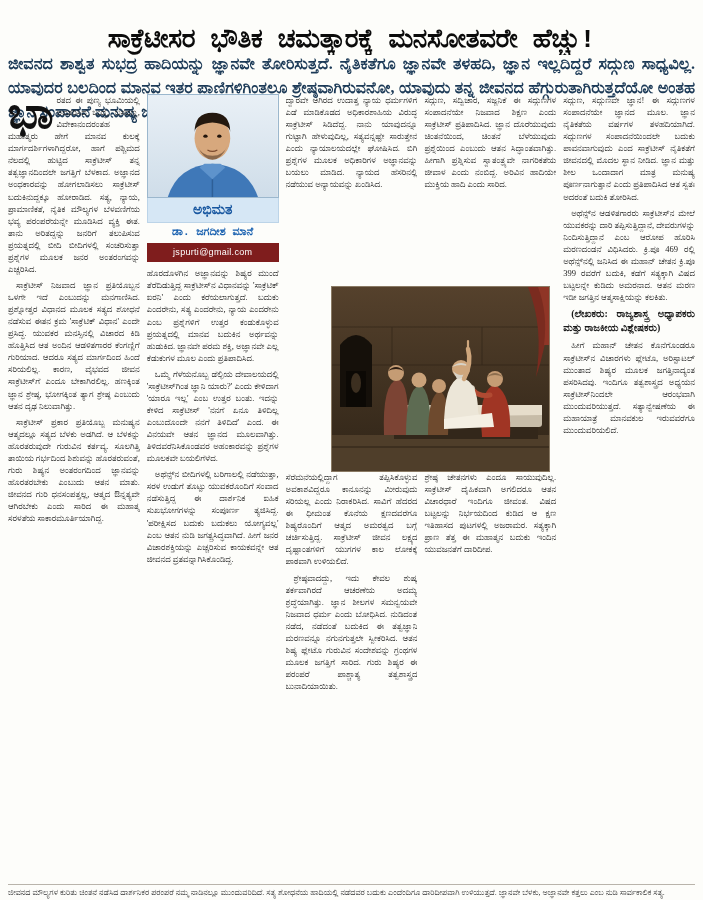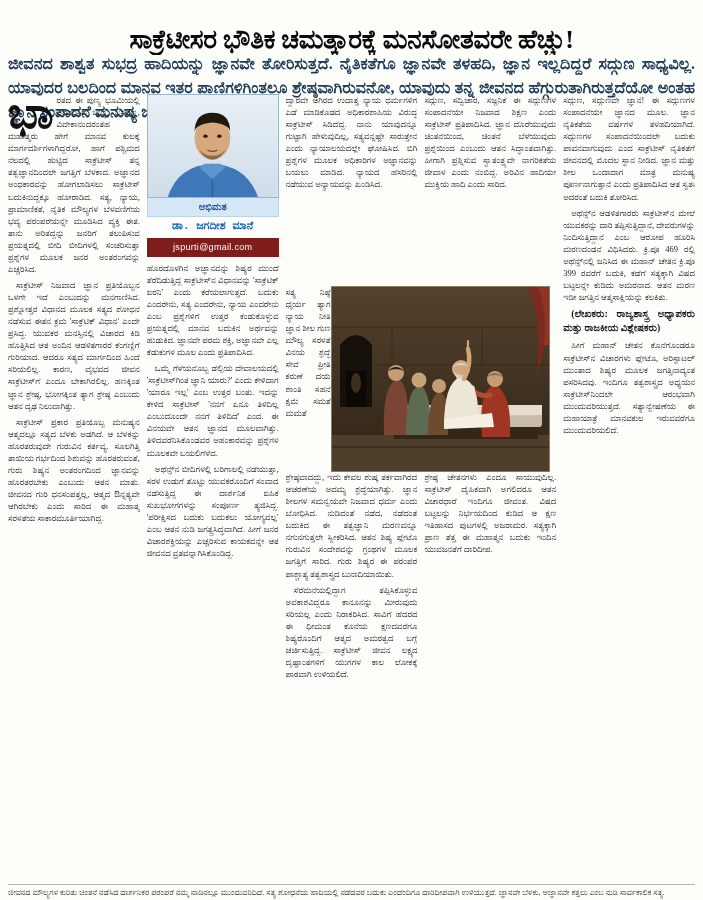--- a/index.html
+++ b/index.html
@@ -1,33 +1,33 @@
 <!DOCTYPE html>
 <html><head>
 <meta charset="utf-8">
 <style>
   html,body{margin:0;padding:0;background:#e9e7e2;}
   .page{position:relative;width:703px;height:900px;margin:0 auto;background:#fdfdfa;overflow:hidden;
         font-family:"Liberation Serif", serif;color:#1a1a1a;}
   .headline{position:absolute;top:8px;left:4px;right:4px;text-align:center;
-            font-family:Liberation Serif, serif;font-weight:700;font-size:26px;
+            font-family:Liberation Mono, monospace;font-weight:700;font-size:26px;
             color:#0b0b0b;white-space:nowrap;overflow:hidden;letter-spacing:-0.3px;}
   .subhead{position:absolute;top:52px;left:8px;right:8px;font-size:16px;font-weight:700;
            color:#1c3a57;text-align:justify;line-height:1.5;}
   .columns{position:absolute;top:94px;left:8px;right:8px;height:788px;display:flex;gap:7px;}
   .col{flex:1 1 0;overflow:hidden;font-size:8.5px;line-height:1.42;text-align:justify;}
   .col p{margin:0 0 4px;}
   .col p + p{text-indent:8px;}
   .dropcap{float:left;font-size:44px;line-height:34px;font-weight:700;padding:2px 3px 0 0;
            font-family:"Liberation Sans", sans-serif;color:#111;}
   
   .author-card{width:100%;margin-bottom:5px;}
   .author-photo{width:100%;height:104px;border:1px solid #9bb7cd;box-sizing:border-box;display:block;}
   .opinion-band{background:#d6e7f5;color:#1857a0;font-family:"Liberation Sans", sans-serif;
-                font-weight:700;font-size:10px;text-align:center;padding:2px 0;border:1px solid #bcd4e8;border-top:none;}
+                font-weight:700;font-size:14px;text-align:center;padding:2px 0;border:1px solid #bcd4e8;border-top:none;}
   .author-name{color:#1b62b0;font-family:Liberation Mono, monospace;font-weight:700;
                font-size:11px;text-align:center;padding:2px 0 3px;}
   .author-email{background:#7f1d1d;color:#ffffff;font-family:"Liberation Sans", sans-serif;
                 font-size:9px;text-align:center;padding:3px 0;letter-spacing:0.3px;}
   
   .c3-top{height:192px;overflow:hidden;}
   .c3-mid{height:185px;display:flex;overflow:hidden;}
   .c3-strip{width:45px;overflow:hidden;}
   .c3-spacer{flex:1;}
   .c3-bottom{overflow:hidden;}
@@ -87,26 +87,25 @@
       <p>ಹೊರದೊಳಗಿನ ಅಜ್ಞಾನವನ್ನು ಶಿಷ್ಯರ ಮುಂದೆ ತೆರೆದಿಡುತ್ತಿದ್ದ ಸಾಕ್ರೆಟೀಸ್‌ನ ವಿಧಾನವನ್ನು 'ಸಾಕ್ರೆಟಿಕ್ ಐರನಿ' ಎಂದು ಕರೆಯಲಾಗುತ್ತದೆ. ಬದುಕು ಎಂದರೇನು, ಸತ್ಯ ಎಂದರೇನು, ನ್ಯಾಯ ಎಂದರೇನು ಎಂಬ ಪ್ರಶ್ನೆಗಳಿಗೆ ಉತ್ತರ ಕಂಡುಕೊಳ್ಳುವ ಪ್ರಯತ್ನದಲ್ಲಿ ಮಾನವ ಬದುಕಿನ ಅರ್ಥವನ್ನು ಹುಡುಕಿದ. ಜ್ಞಾನವೇ ಪರಮ ಶಕ್ತಿ, ಅಜ್ಞಾನವೇ ಎಲ್ಲ ಕೆಡುಕುಗಳ ಮೂಲ ಎಂದು ಪ್ರತಿಪಾದಿಸಿದ.</p>
       <p>ಒಮ್ಮೆ ಗೆಳೆಯನೊಬ್ಬ ಡೆಲ್ಫಿಯ ದೇವಾಲಯದಲ್ಲಿ 'ಸಾಕ್ರೆಟೀಸ್‌ಗಿಂತ ಜ್ಞಾನಿ ಯಾರು?' ಎಂದು ಕೇಳಿದಾಗ 'ಯಾರೂ ಇಲ್ಲ' ಎಂಬ ಉತ್ತರ ಬಂತು. ಇದನ್ನು ಕೇಳಿದ ಸಾಕ್ರೆಟೀಸ್ 'ನನಗೆ ಏನೂ ತಿಳಿದಿಲ್ಲ ಎಂಬುದೊಂದೇ ನನಗೆ ತಿಳಿದಿದೆ' ಎಂದ. ಈ ವಿನಯವೇ ಆತನ ಜ್ಞಾನದ ಮೂಲವಾಗಿತ್ತು. ತಿಳಿದವರೆನಿಸಿಕೊಂಡವರ ಅಹಂಕಾರವನ್ನು ಪ್ರಶ್ನೆಗಳ ಮೂಲಕವೇ ಬಯಲಿಗೆಳೆದ.</p>
       <p>ಅಥೆನ್ಸ್‌ನ ಬೀದಿಗಳಲ್ಲಿ ಬರಿಗಾಲಲ್ಲಿ ನಡೆಯುತ್ತಾ, ಸರಳ ಉಡುಗೆ ತೊಟ್ಟು ಯುವಕರೊಂದಿಗೆ ಸಂವಾದ ನಡೆಸುತ್ತಿದ್ದ ಈ ದಾರ್ಶನಿಕ ಐಹಿಕ ಸುಖಭೋಗಗಳನ್ನು ಸಂಪೂರ್ಣ ತ್ಯಜಿಸಿದ್ದ. 'ಪರೀಕ್ಷಿಸದ ಬದುಕು ಬದುಕಲು ಯೋಗ್ಯವಲ್ಲ' ಎಂಬ ಆತನ ನುಡಿ ಜಗತ್ಪ್ರಸಿದ್ಧವಾಗಿದೆ. ಹೀಗೆ ಜನರ ವಿಚಾರಶಕ್ತಿಯನ್ನು ಎಚ್ಚರಿಸುವ ಕಾಯಕವನ್ನೇ ಆತ ಜೀವನದ ವ್ರತವನ್ನಾಗಿಸಿಕೊಂಡಿದ್ದ.</p>
     </div>
 
     <div class="col">
       <div class="c3-top">
         <p>ದ್ವಾರವೇ ಆಗಿರದ ಉದಾತ್ತ ನ್ಯಾಯ ಧರ್ಮಗಳಿಗೆ ಎಡೆ ಮಾಡಿಕೊಡದ ಅಧಿಕಾರಶಾಹಿಯ ವಿರುದ್ಧ ಸಾಕ್ರೆಟೀಸ್ ಸಿಡಿದೆದ್ದ. ನಾನು ಯಾವುದನ್ನೂ ಗುಟ್ಟಾಗಿ ಹೇಳುವುದಿಲ್ಲ, ಸತ್ಯವನ್ನಷ್ಟೇ ಸಾರುತ್ತೇನೆ ಎಂದು ನ್ಯಾಯಾಲಯದಲ್ಲೇ ಘೋಷಿಸಿದ. ಬಿಗಿ ಪ್ರಶ್ನೆಗಳ ಮೂಲಕ ಅಧಿಕಾರಿಗಳ ಅಜ್ಞಾನವನ್ನು ಬಯಲು ಮಾಡಿದ. ನ್ಯಾಯದ ಹೆಸರಿನಲ್ಲಿ ನಡೆಯುವ ಅನ್ಯಾಯವನ್ನು ಖಂಡಿಸಿದ.</p>
       </div>
       <div class="c3-mid">
-        <div class="c3-strip">ಸತ್ಯ ನಿಷ್ಠೆ ಧೈರ್ಯ ತ್ಯಾಗ ನ್ಯಾಯ ನೀತಿ ಜ್ಞಾನ ಶೀಲ ಗುಣ ಮೌಲ್ಯ ಸರಳತೆ ವಿನಯ ಶ್ರದ್ಧೆ ಸೇವೆ ಪ್ರೀತಿ ಕರುಣೆ ದಯೆ ಶಾಂತಿ ಸಹನೆ ಕ್ಷಮೆ ಸಮತೆ ಮಮತೆ</div>
         <div class="c3-spacer"></div>
       </div>
       <div class="c3-bottom">
+        <p>ಸೆರೆಮನೆಯಲ್ಲಿದ್ದಾಗ ತಪ್ಪಿಸಿಕೊಳ್ಳುವ ಅವಕಾಶವಿದ್ದರೂ ಕಾನೂನನ್ನು ಮೀರುವುದು ಸರಿಯಲ್ಲ ಎಂದು ನಿರಾಕರಿಸಿದ. ಸಾವಿಗೆ ಹೆದರದ ಈ ಧೀಮಂತ ಕೊನೆಯ ಕ್ಷಣದವರೆಗೂ ಶಿಷ್ಯರೊಂದಿಗೆ ಆತ್ಮದ ಅಮರತ್ವದ ಬಗ್ಗೆ ಚರ್ಚಿಸುತ್ತಿದ್ದ. ಸಾಕ್ರೆಟೀಸ್ ಜೀವನ ಲಕ್ಷ್ಯದ ದೃಷ್ಟಾಂತಗಳಿಗೆ ಯುಗಗಳ ಕಾಲ ಲೋಕಕ್ಕೆ ಪಾಠವಾಗಿ ಉಳಿಯಲಿದೆ.</p>
         <p>ಶ್ರೇಷ್ಠವಾದದ್ದು, ಇದು ಕೇವಲ ಶುಷ್ಕ ತರ್ಕವಾಗಿರದೆ ಆಚರಣೆಯ ಅದಮ್ಯ ಶ್ರದ್ಧೆಯಾಗಿತ್ತು. ಜ್ಞಾನ ಶೀಲಗಳ ಸಮನ್ವಯವೇ ನಿಜವಾದ ಧರ್ಮ ಎಂದು ಬೋಧಿಸಿದ. ನುಡಿದಂತೆ ನಡೆದ, ನಡೆದಂತೆ ಬದುಕಿದ ಈ ತತ್ವಜ್ಞಾನಿ ಮರಣವನ್ನೂ ನಗುನಗುತ್ತಲೇ ಸ್ವೀಕರಿಸಿದ. ಆತನ ಶಿಷ್ಯ ಪ್ಲೇಟೊ ಗುರುವಿನ ಸಂದೇಶವನ್ನು ಗ್ರಂಥಗಳ ಮೂಲಕ ಜಗತ್ತಿಗೆ ಸಾರಿದ. ಗುರು ಶಿಷ್ಯರ ಈ ಪರಂಪರೆ ಪಾಶ್ಚಾತ್ಯ ತತ್ವಶಾಸ್ತ್ರದ ಬುನಾದಿಯಾಯಿತು.</p>
-        <p>ಸೆರೆಮನೆಯಲ್ಲಿದ್ದಾಗ ತಪ್ಪಿಸಿಕೊಳ್ಳುವ ಅವಕಾಶವಿದ್ದರೂ ಕಾನೂನನ್ನು ಮೀರುವುದು ಸರಿಯಲ್ಲ ಎಂದು ನಿರಾಕರಿಸಿದ. ಸಾವಿಗೆ ಹೆದರದ ಈ ಧೀಮಂತ ಕೊನೆಯ ಕ್ಷಣದವರೆಗೂ ಶಿಷ್ಯರೊಂದಿಗೆ ಆತ್ಮದ ಅಮರತ್ವದ ಬಗ್ಗೆ ಚರ್ಚಿಸುತ್ತಿದ್ದ. ಸಾಕ್ರೆಟೀಸ್ ಜೀವನ ಲಕ್ಷ್ಯದ ದೃಷ್ಟಾಂತಗಳಿಗೆ ಯುಗಗಳ ಕಾಲ ಲೋಕಕ್ಕೆ ಪಾಠವಾಗಿ ಉಳಿಯಲಿದೆ.</p>
       </div>
     </div>
 
     <div class="col">
       <div class="c4-top">
         <p>ಸದ್ಗುಣ, ಸದ್ವಿಚಾರ, ಸಜ್ಜನಿಕೆ ಈ ಸದ್ಗುಣಗಳ ಸಂಪಾದನೆಯೇ ನಿಜವಾದ ಶಿಕ್ಷಣ ಎಂದು ಸಾಕ್ರೆಟೀಸ್ ಪ್ರತಿಪಾದಿಸಿದ. ಜ್ಞಾನ ದೊರೆಯುವುದು ಚಿಂತನೆಯಿಂದ, ಚಿಂತನೆ ಬೆಳೆಯುವುದು ಪ್ರಶ್ನೆಯಿಂದ ಎಂಬುದು ಆತನ ಸಿದ್ಧಾಂತವಾಗಿತ್ತು. ಹೀಗಾಗಿ ಪ್ರಶ್ನಿಸುವ ಸ್ವಾತಂತ್ರ್ಯವೇ ನಾಗರಿಕತೆಯ ಜೀವಾಳ ಎಂದು ನಂಬಿದ್ದ. ಅರಿವಿನ ಹಾದಿಯೇ ಮುಕ್ತಿಯ ಹಾದಿ ಎಂದು ಸಾರಿದ.</p>
       </div>
       <div class="c4-mid"></div>
       <div class="c4-bottom">
         <p>ಶ್ರೇಷ್ಠ ಚೇತನಗಳು ಎಂದೂ ಸಾಯುವುದಿಲ್ಲ. ಸಾಕ್ರೆಟೀಸ್ ದೈಹಿಕವಾಗಿ ಅಗಲಿದರೂ ಆತನ ವಿಚಾರಧಾರೆ ಇಂದಿಗೂ ಜೀವಂತ. ವಿಷದ ಬಟ್ಟಲನ್ನು ನಿರ್ಭಯದಿಂದ ಕುಡಿದ ಆ ಕ್ಷಣ ಇತಿಹಾಸದ ಪುಟಗಳಲ್ಲಿ ಅಜರಾಮರ. ಸತ್ಯಕ್ಕಾಗಿ ಪ್ರಾಣ ತೆತ್ತ ಈ ಮಹಾತ್ಮನ ಬದುಕು ಇಂದಿನ ಯುವಜನತೆಗೆ ದಾರಿದೀಪ.</p>

